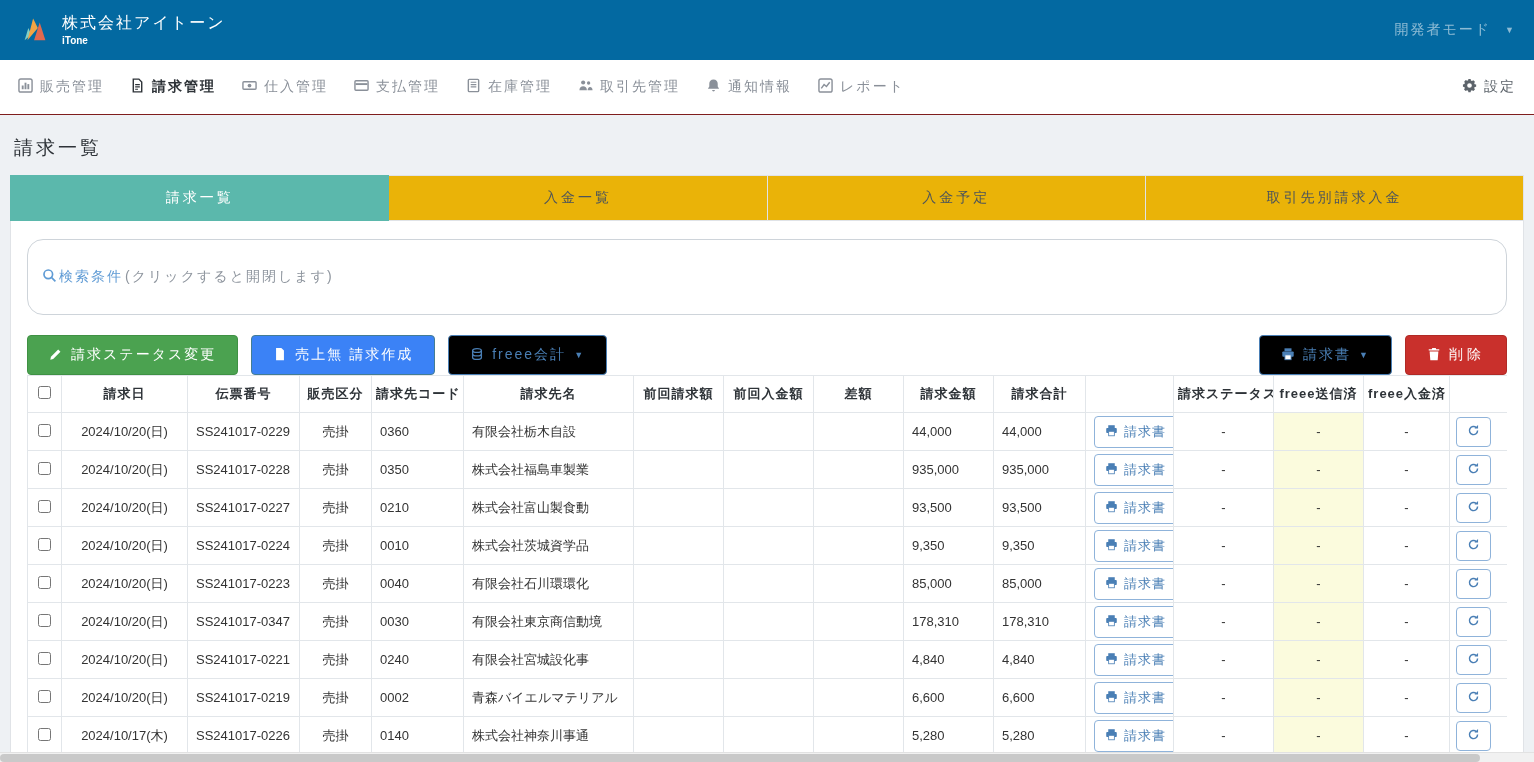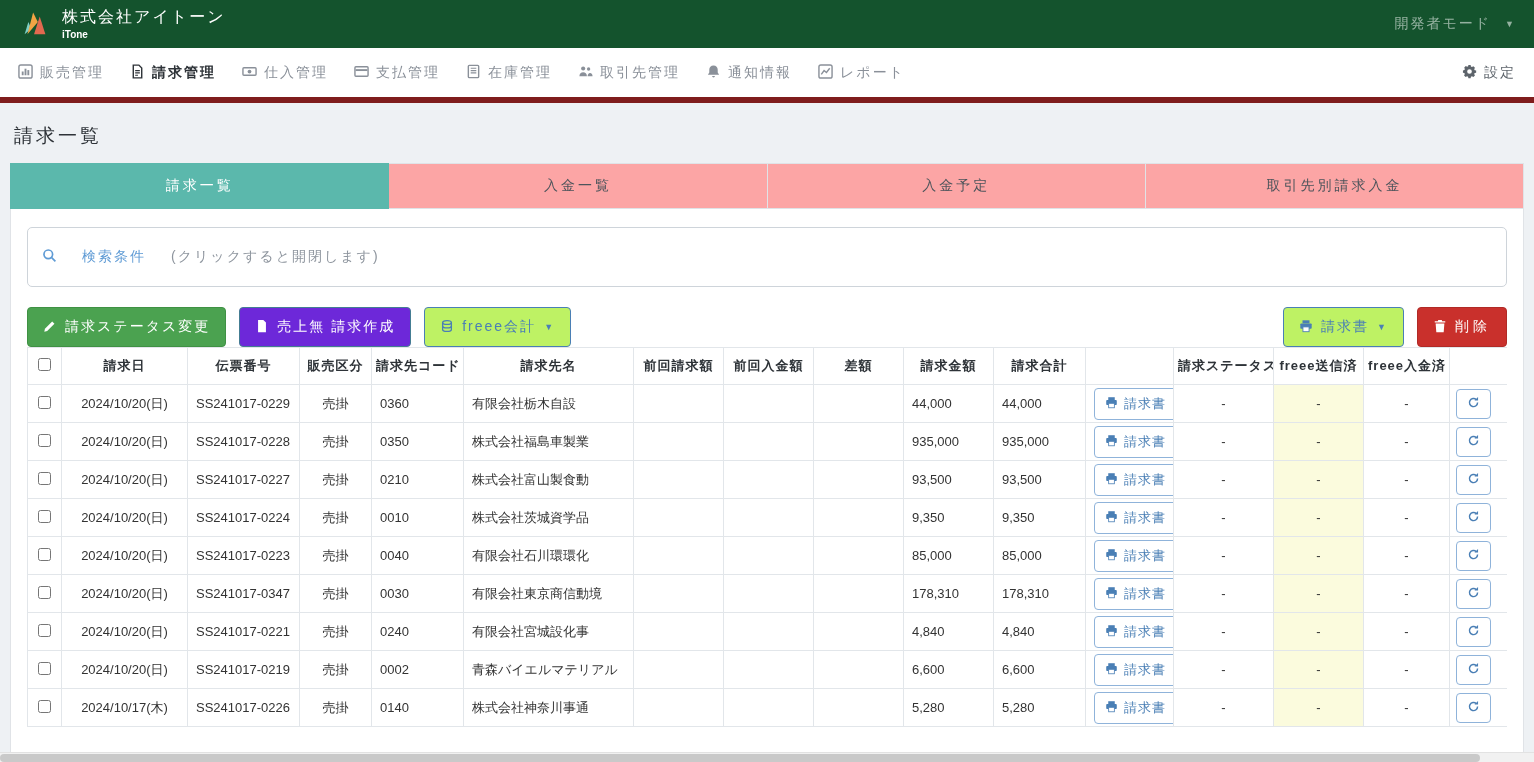--- a/index.html
+++ b/index.html
@@ -5,59 +5,59 @@
   * { box-sizing: border-box; }
   html, body { margin: 0; padding: 0; }
   body {
     width: 1534px; height: 762px; overflow: hidden;
     background: #eef1f4; color: #333;
     font-family: "Liberation Sans", "DejaVu Sans", sans-serif;
     font-size: 14px;
   }
 
   
-  .topbar { height: 48px; background: #14532d; display: flex; align-items: center; padding: 0 18px; color: #fff; }
+  .topbar { height: 60px; background: #0369a1; display: flex; align-items: center; padding: 0 18px; color: #fff; }
   .brand { display: flex; align-items: center; gap: 10px; }
   .brand-text { line-height: 1.2; }
   .brand-name { font-size: 16px; letter-spacing: 2px; }
   .brand-sub { font-size: 10px; font-weight: bold; margin-top: 2px; }
   .mode { margin-left: auto; color: rgba(255,255,255,.55); letter-spacing: 2px; display: flex; align-items: center; gap: 14px; cursor: pointer; }
   .caret-sm { font-size: 9px; }
 
   
-  .navbar { height: 55px; background: #fff; display: flex; align-items: center; gap: 26px; padding: 0 18px; border-bottom: 6px solid #7f1d1d; }
+  .navbar { height: 55px; background: #fff; display: flex; align-items: center; gap: 26px; padding: 0 18px; border-bottom: 1px solid #7f1d1d; }
   .nav-item { display: flex; align-items: center; gap: 7px; color: #8a9099; letter-spacing: 2px; cursor: pointer; white-space: nowrap; }
   .nav-item svg { color: #8a9099; flex: none; }
   .nav-item.active { color: #2e3338; font-weight: bold; }
   .nav-item.active svg { color: #2e3338; }
   .nav-settings { margin-left: auto; color: #5d646b; }
   .nav-settings svg { color: #5d646b; }
 
   
   .content { padding: 0 10px; }
   .page-title { font-size: 19px; font-weight: normal; letter-spacing: 3px; color: #2e3338; margin: 20px 4px 14px; }
 
   .tabs { display: flex; }
-  .tab { flex: 1; text-align: center; padding: 13px 0; letter-spacing: 3px; background: #fca5a5; border: 1px solid #e0e3e7; color: #4c545b; cursor: pointer; }
+  .tab { flex: 1; text-align: center; padding: 13px 0; letter-spacing: 3px; background: #eab308; border: 1px solid #e0e3e7; color: #4c545b; cursor: pointer; }
   .tab + .tab { border-left: none; }
   .tab.active { background: #5bb8ac; border-color: #5bb8ac; color: #fff; }
 
   .panel { background: #fff; border: 1px solid #e0e3e7; border-top: none; padding: 18px 16px; min-height: 560px; }
 
-  .search-box { border: 1px solid #ced4da; border-radius: 5px; padding: 20px 14px; display: flex; align-items: center; gap: 25px; letter-spacing: 2px; margin-bottom: 20px; cursor: pointer; background: #fff; }
+  .search-box { border: 1px solid #ced4da; border-radius: 16px; padding: 28px 14px; display: flex; align-items: center; gap: 2px; letter-spacing: 2px; margin-bottom: 20px; cursor: pointer; background: #fff; }
   .search-label { color: #5f9bd5; }
   .search-hint { color: #8e959e; }
 
   .toolbar { display: flex; align-items: center; gap: 13px; }
   .spacer { flex: 1; }
-  .btn { display: inline-flex; align-items: center; gap: 8px; border-radius: 4px; padding: 10px 15px; font-size: 14px; letter-spacing: 2px; border: 1px solid transparent; cursor: pointer; background: #fff; font-family: inherit; color: #333; }
+  .btn { display: inline-flex; align-items: center; gap: 8px; border-radius: 4px; padding: 10px 21px; font-size: 14px; letter-spacing: 2px; border: 1px solid transparent; cursor: pointer; background: #fff; font-family: inherit; color: #333; }
   .btn svg { flex: none; }
   .btn-green { background: #4ba250; border-color: #3f9144; color: #fff; }
-  .btn-steel { background: #6d28d9; border-color: #447d93; color: #fff; }
-  .btn-outline { color: #4a7fb5; border-color: #4a7fb5; background: #bef264; }
+  .btn-steel { background: #3b82f6; border-color: #447d93; color: #fff; }
+  .btn-outline { color: #4a7fb5; border-color: #4a7fb5; background: #000000; }
   .btn-red { background: #c9302c; border-color: #b02a26; color: #fff; letter-spacing: 4px; }
 
   .total-row { text-align: right; margin: 18px 4px 10px; letter-spacing: 1px; color: #2e3338; }
 
   
   .table-wrap { overflow: hidden; }
   table { border-collapse: collapse; table-layout: fixed; width: 1542px; }
   th, td { border: 1px solid #e2e6ea; white-space: nowrap; overflow: hidden; }
   th { font-size: 13px; padding: 9px 4px; text-align: center; letter-spacing: 1px; color: #2e3338; background: #fff; }
   td { font-size: 13px; height: 38px; padding: 0 8px; color: #333; }

